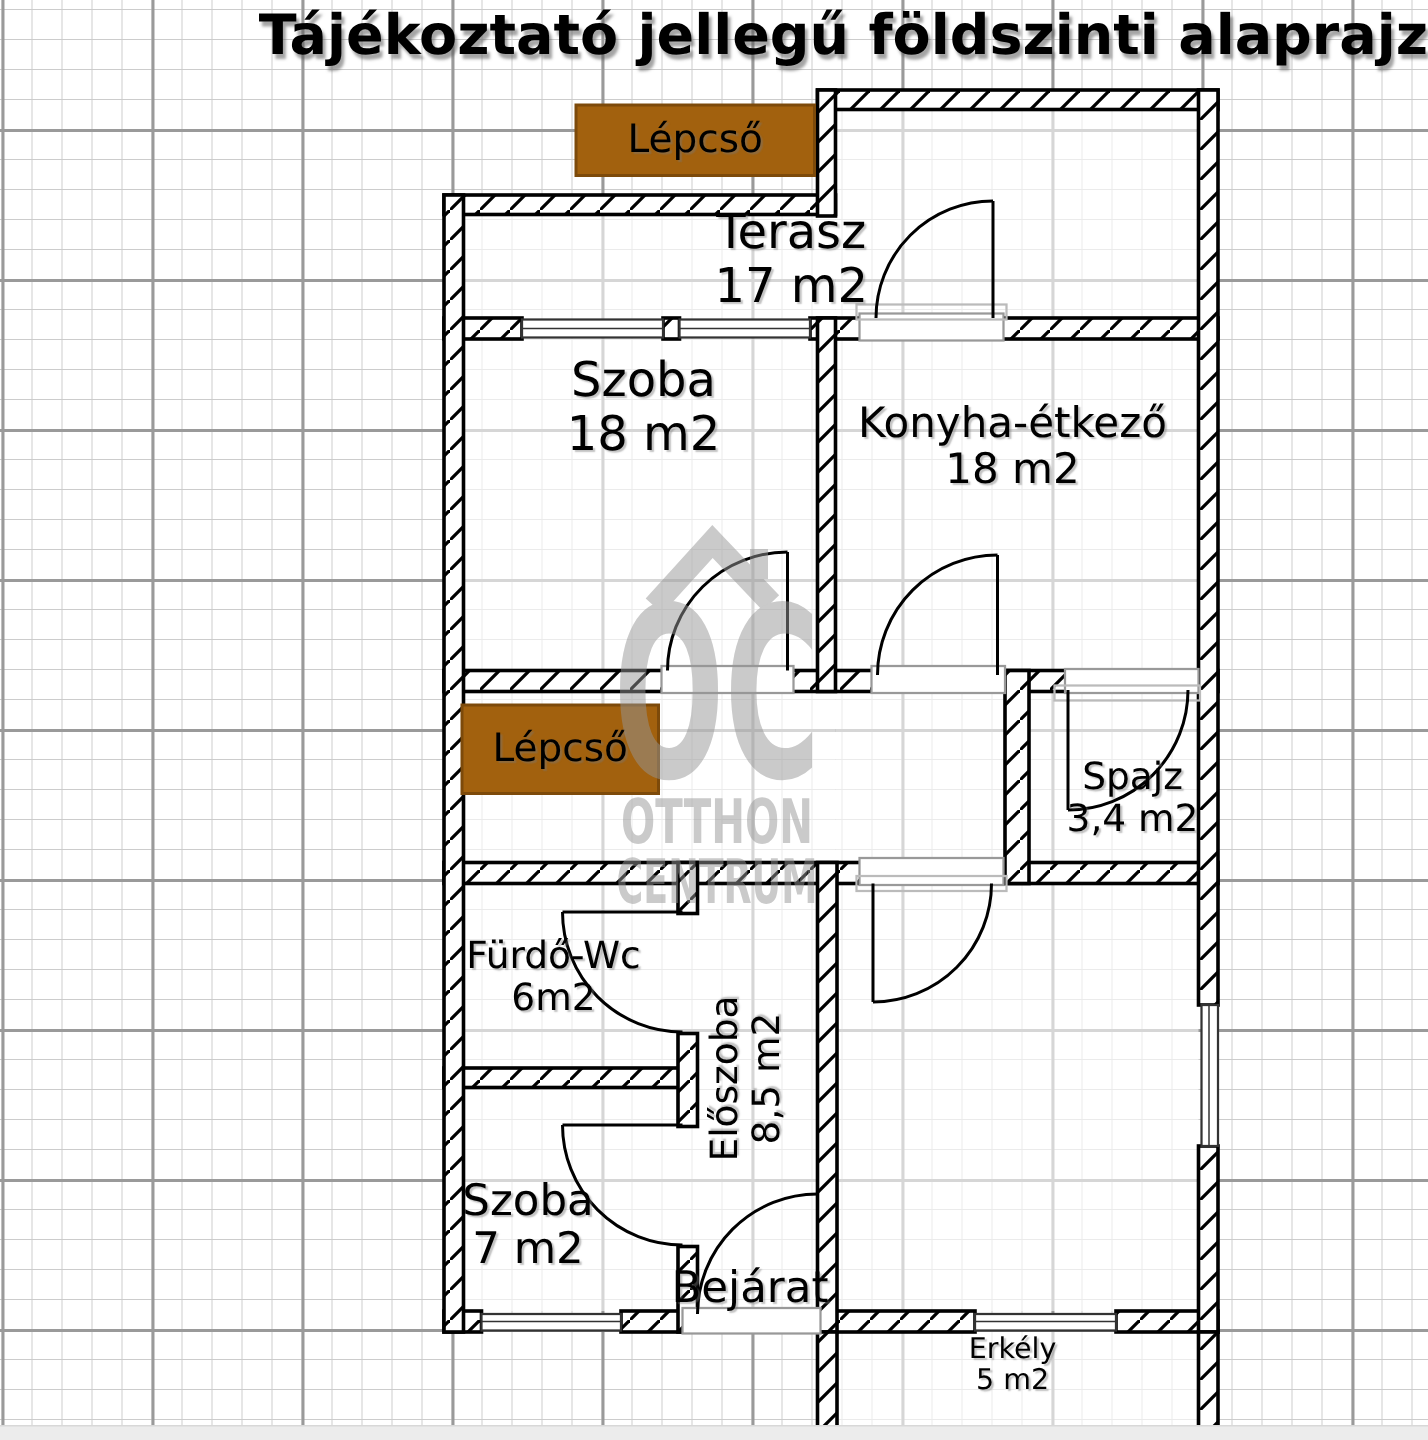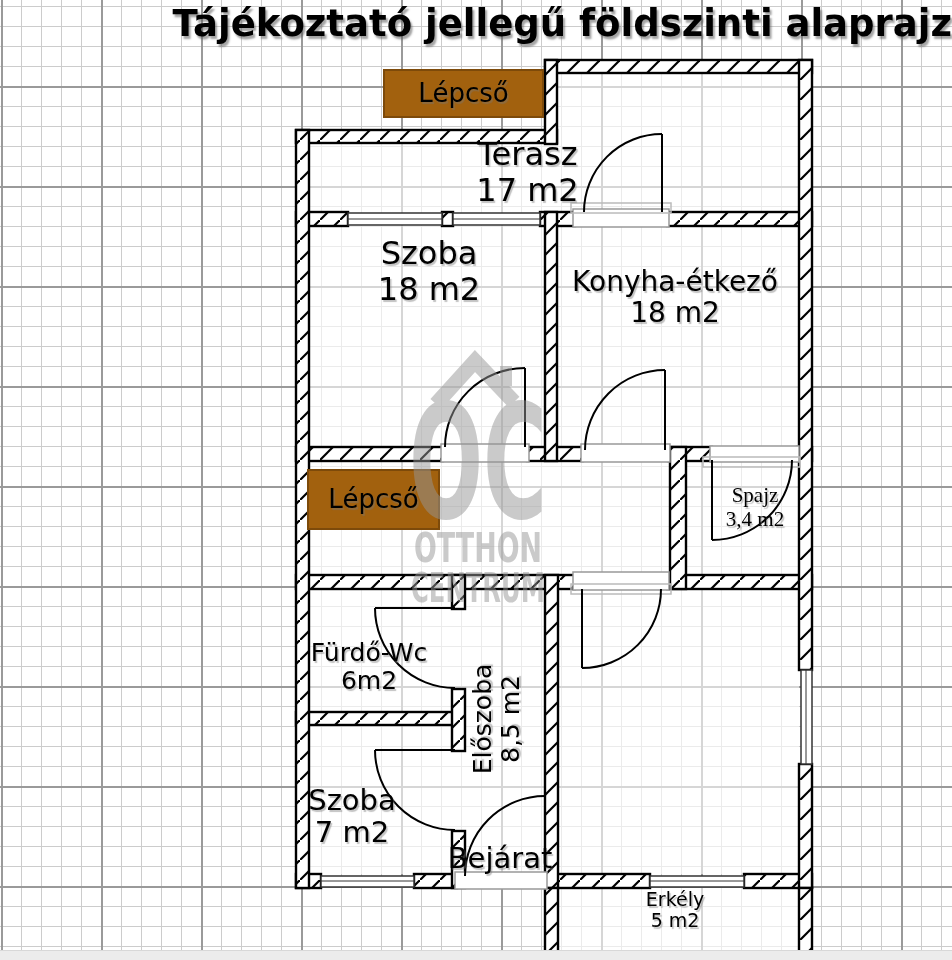--- a/index.html
+++ b/index.html
@@ -23,22 +23,22 @@
   }
   .lbl-title{
     left:0;top:3px;width:952px;text-align:right;
     font-size:37px;font-weight:bold;letter-spacing:0px;
     text-shadow:2px 3px 2px rgba(90,90,90,0.55);
   }
   .lbl-terasz{left:430px;top:137px;width:195px;font-size:32px;}
   .lbl-szoba-nagy{left:334px;top:236px;width:190px;font-size:32px;}
   .lbl-konyha{left:562px;top:266px;width:226px;font-size:28px;}
   .lbl-eloter{left:440px;top:482px;width:170px;font-size:32px;}
-  .lbl-spajz{left:695px;top:484px;width:120px;font-size:21px;font-family:Liberation Serif, serif;}
-  .lbl-furdo{left:295px;top:623px;width:148px;font-size:25px;margin-top:16px;}
+  .lbl-spajz{left:695px;top:504px;width:120px;font-size:25px;}
+  .lbl-furdo{left:295px;top:623px;width:148px;font-size:25px;}
   .lbl-nappali{left:573px;top:710px;width:190px;font-size:29px;}
   .lbl-szoba-kis{left:278px;top:784px;width:148px;font-size:29px;}
   .lbl-bejarat{left:420px;top:842px;width:160px;font-size:29px;}
   .lbl-erkely{left:585px;top:889px;width:180px;font-size:19px;}
   .lbl-eloszoba{
     left:397px;top:686px;width:210px;height:66px;font-size:25px;
     transform:rotate(-90deg);
   }
   .lbl-lepcso1{left:384px;top:70px;width:159px;height:47px;font-size:26px;
     display:flex;align-items:center;justify-content:center;}

